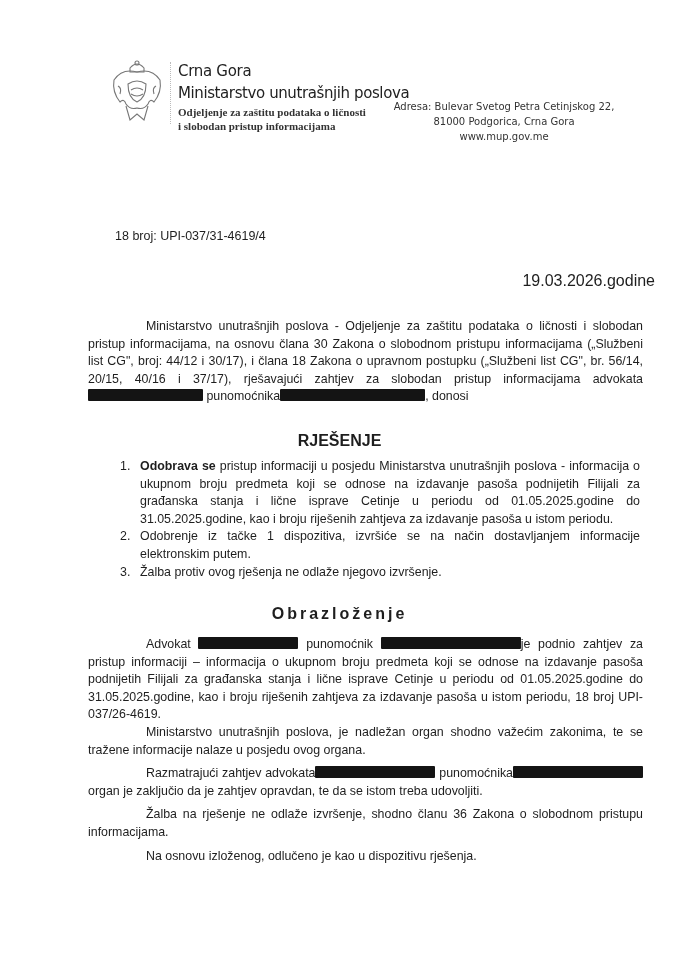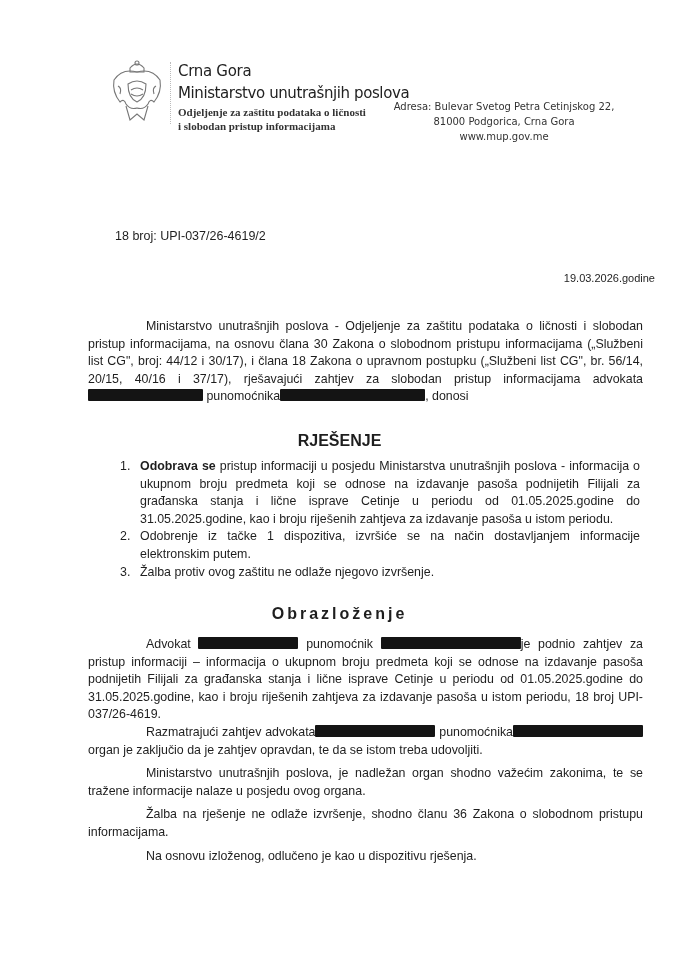--- a/index.html
+++ b/index.html
@@ -9,21 +9,21 @@
     font-family: "Liberation Sans", sans-serif;
   }
   .abs { position: absolute; }
   .logo { left: 108px; top: 58px; width: 58px; height: 70px; }
   .vrule { left: 170px; top: 62px; width: 0; height: 62px; border-left: 1px dotted #bbb; }
   .org-country { left: 178px; top: 62px; font-size: 15px; color: #222; font-family: "DejaVu Sans", sans-serif; letter-spacing: -0.3px; }
   .org-ministry { left: 178px; top: 84px; font-size: 15px; color: #222; font-family: "DejaVu Sans", sans-serif; letter-spacing: -0.4px; }
   .org-dept { left: 178px; top: 105px; font-size: 11px; font-family: "Liberation Serif", serif; font-weight: bold; color: #333; line-height: 14px; }
   .address { right: 25px; top: 99px; text-align: center; font-family: "DejaVu Sans", sans-serif; font-size: 10px; line-height: 15px; color: #333; width: 300px; }
   .refno { left: 115px; top: 229px; font-size: 12.5px; }
-  .date { right: 24px; top: 272px; font-size: 11px; }
+  .date { right: 24px; top: 272px; font-size: 16px; }
   .text { font-size: 12.4px; line-height: 17.6px; text-align: justify; }
   .p1 { left: 88px; top: 318px; width: 555px; }
   .indent { display: inline-block; width: 58px; }
   .redact { display: inline-block; background: #141414; height: 12px; vertical-align: -1px; border-radius: 1px; }
   .title { left: 0; width: 679px; text-align: center; font-weight: bold; font-size: 16px; }
   .rjesenje { top: 432px; }
   .list { left: 120px; top: 458px; width: 520px; font-size: 12.4px; line-height: 17.6px; }
   .li { position: relative; padding-left: 20px; text-align: justify; margin-bottom: 0; }
   .li .num { position: absolute; left: 0; top: 0; }
   .obraz { top: 605px; letter-spacing: 3px; }
@@ -52,45 +52,45 @@
 <div class="abs org-dept">
   <div>Odjeljenje za zaštitu podataka o ličnosti</div>
   <div>i slobodan pristup informacijama</div>
 </div>
 <div class="abs address">
   <div>Adresa: Bulevar Svetog Petra Cetinjskog 22,</div>
   <div>81000 Podgorica, Crna Gora</div>
   <div>www.mup.gov.me</div>
 </div>
 
-<div class="abs refno">18 broj: UPI-037/26-4619/2</div>
+<div class="abs refno">18 broj: UPI-037/31-4619/4</div>
 <div class="abs date">19.03.2026.godine</div>
 
 <div class="abs text p1">
   <span class="indent"></span><span>Ministarstvo unutrašnjih poslova - Odjeljenje za zaštitu podataka o ličnosti i slobodan pristup informacijama, na osnovu člana 30 Zakona o slobodnom pristupu informacijama („Službeni list CG", broj: 44/12 i 30/17), i člana 18 Zakona o upravnom postupku („Službeni list CG", br. 56/14, 20/15, 40/16 i 37/17), rješavajući zahtjev za slobodan pristup informacijama advokata</span><span class="redact" style="width:115px"></span><span> punomoćnika</span><span class="redact" style="width:145px"></span><span>, donosi</span>
 </div>
 
 <div class="abs title rjesenje">RJEŠENJE</div>
 
 <div class="abs list">
   <div class="li">
     <span class="num">1.</span>
     <b>Odobrava se</b><span> pristup informaciji u posjedu Ministarstva unutrašnjih poslova - informacija o ukupnom broju predmeta koji se odnose na izdavanje pasoša podnijetih Filijali za građanska stanja i lične isprave Cetinje u periodu od 01.05.2025.godine do 31.05.2025.godine, kao i broju riješenih zahtjeva za izdavanje pasoša u istom periodu.</span>
   </div>
   <div class="li">
     <span class="num">2.</span>
     <span>Odobrenje iz tačke 1 dispozitiva, izvršiće se na način dostavljanjem informacije elektronskim putem.</span>
   </div>
   <div class="li">
     <span class="num">3.</span>
-    <span>Žalba protiv ovog zaštitu ne odlaže njegovo izvršenje.</span>
+    <span>Žalba protiv ovog rješenja ne odlaže njegovo izvršenje.</span>
   </div>
 </div>
 
 <div class="abs title obraz">Obrazloženje</div>
 
 <div class="abs text p2">
   <p class="para" style="margin-bottom:0"><span class="indent"></span><span>Advokat </span><span class="redact" style="width:100px"></span><span> punomoćnik </span><span class="redact" style="width:140px"></span><span>je podnio zahtjev za pristup informaciji – informacija o ukupnom broju predmeta koji se odnose na izdavanje pasoša podnijetih Filijali za građanska stanja i lične isprave Cetinje u periodu od 01.05.2025.godine do 31.05.2025.godine, kao i broju riješenih zahtjeva za izdavanje pasoša u istom periodu, 18 broj UPI-037/26-4619.</span></p>
+  <p class="para"><span class="indent"></span><span>Ministarstvo unutrašnjih poslova, je nadležan organ shodno važećim zakonima, te se tražene informacije nalaze u posjedu ovog organa.</span></p>
   <p class="para"><span class="indent"></span><span>Razmatrajući zahtjev advokata</span><span class="redact" style="width:120px"></span><span> punomoćnika</span><span class="redact" style="width:130px"></span><span> organ je zaključio da je zahtjev opravdan, te da  se istom treba udovoljiti.</span></p>
-  <p class="para"><span class="indent"></span><span>Ministarstvo unutrašnjih poslova, je nadležan organ shodno važećim zakonima, te se tražene informacije nalaze u posjedu ovog organa.</span></p>
   <p class="para"><span class="indent"></span><span>Žalba na rješenje ne odlaže izvršenje, shodno članu 36 Zakona o slobodnom pristupu informacijama.</span></p>
   <p class="para"><span class="indent"></span><span>Na osnovu izloženog, odlučeno je kao u dispozitivu rješenja.</span></p>
 </div>
 
 </body></html>

